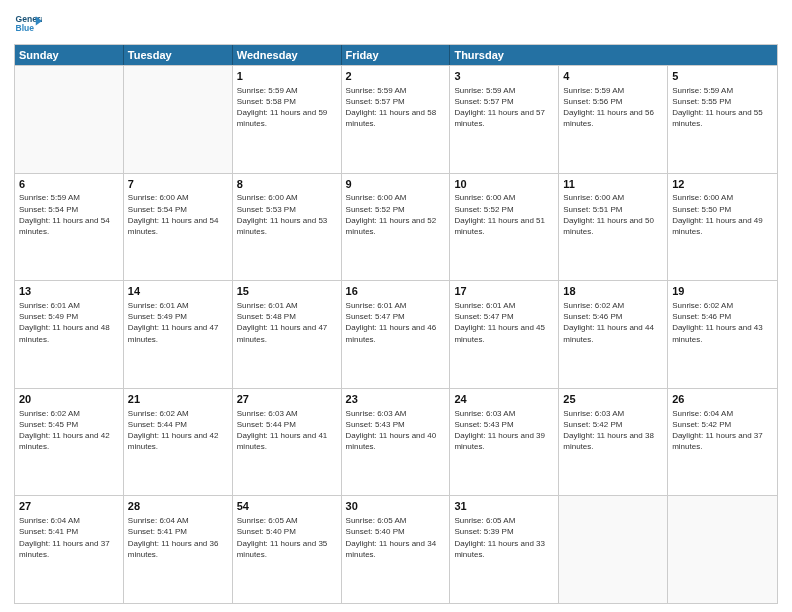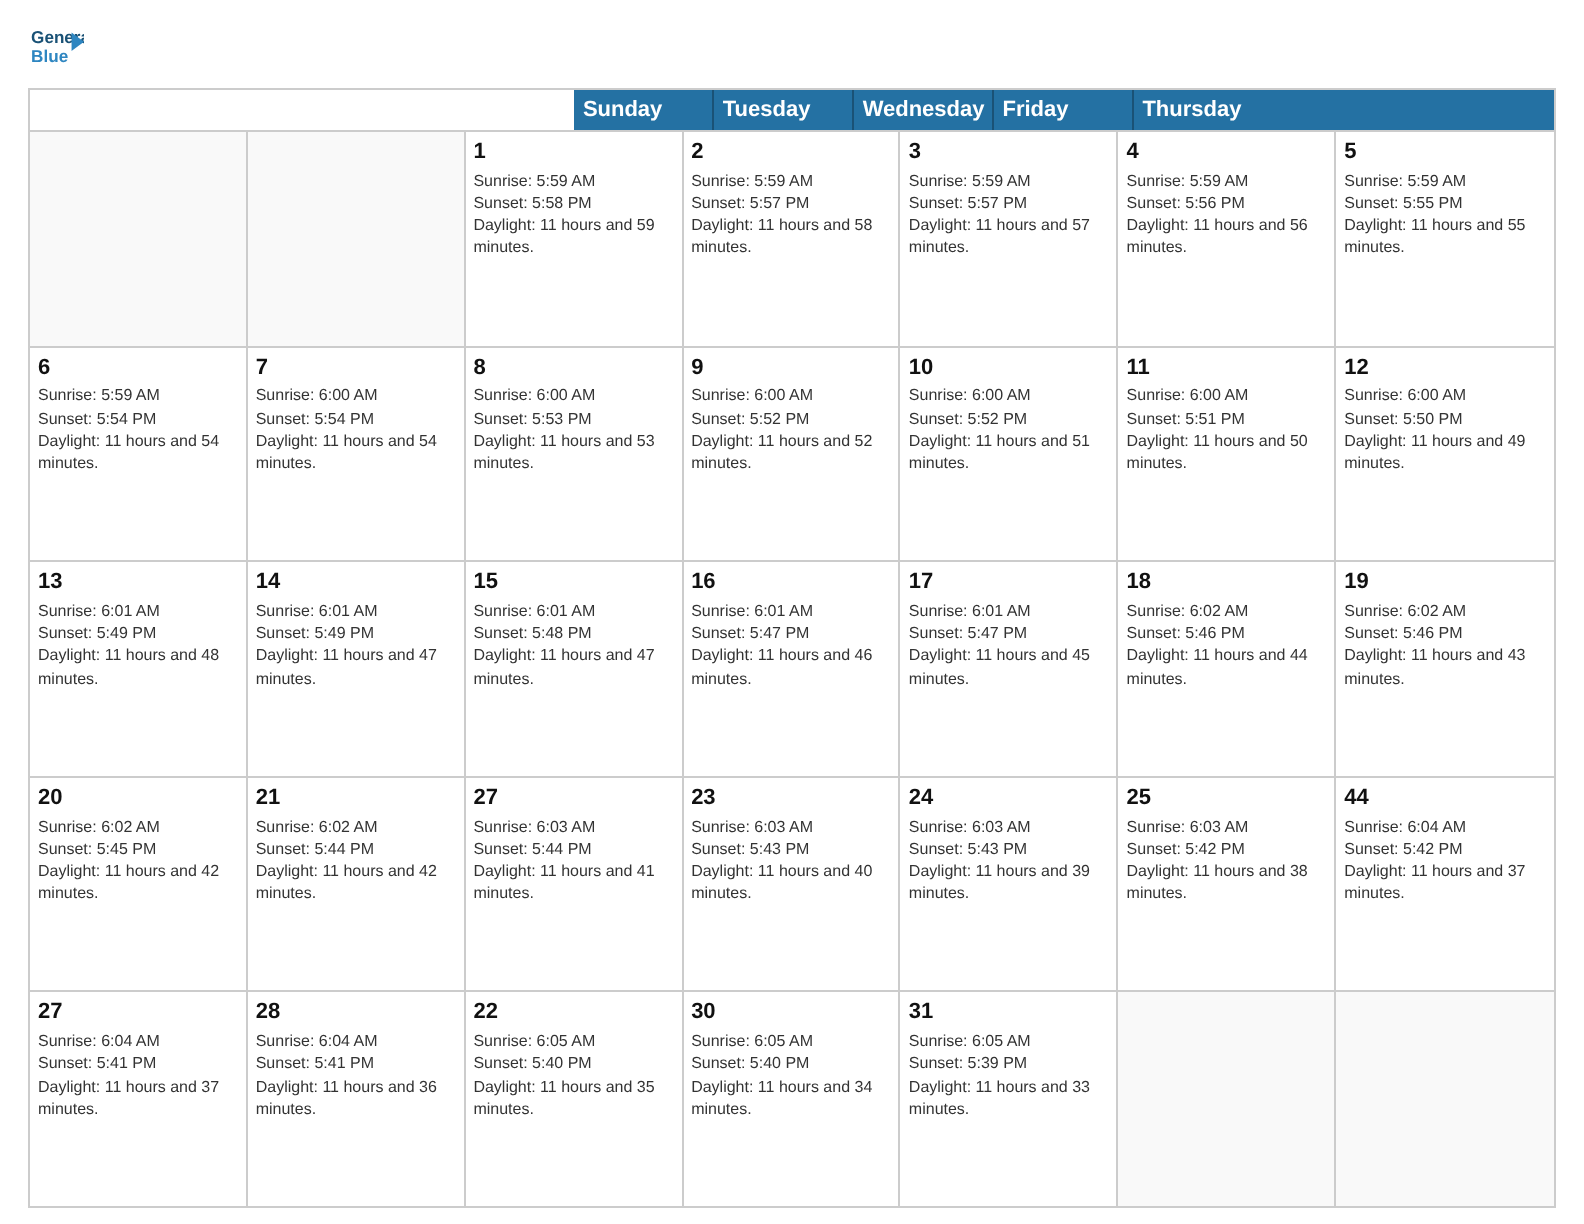--- a/index.html
+++ b/index.html
@@ -43,21 +43,20 @@
     }
     .calendar-subtitle {
       font-size: 14px;
       color: #333;
     }
     .calendar {
       flex: 1;
       display: flex;
       flex-direction: column;
       border: 1px solid #ccc;
-      align-items: flex-end;
     }
     .cal-header-row {
       display: grid;
       grid-template-columns: repeat(7, 1fr);
       background: #2471a3;
     }
     .cal-header-cell {
       color: #fff;
       font-size: 11px;
       font-weight: bold;
@@ -286,41 +285,41 @@
 Sunset: 5:43 PM
 Daylight: 11 hours and 39 minutes.</div>
           </div>
           <div class="cal-cell">
             <span class="day-number">25</span>
             <div class="cell-text" style="white-space: pre-line;">Sunrise: 6:03 AM
 Sunset: 5:42 PM
 Daylight: 11 hours and 38 minutes.</div>
           </div>
           <div class="cal-cell">
-            <span class="day-number">44</span>
+            <span class="day-number">26</span>
             <div class="cell-text" style="white-space: pre-line;">Sunrise: 6:04 AM
 Sunset: 5:42 PM
 Daylight: 11 hours and 37 minutes.</div>
           </div>
         </div>
         <div class="cal-week">
           <div class="cal-cell">
             <span class="day-number">27</span>
             <div class="cell-text" style="white-space: pre-line;">Sunrise: 6:04 AM
 Sunset: 5:41 PM
 Daylight: 11 hours and 37 minutes.</div>
           </div>
           <div class="cal-cell">
             <span class="day-number">28</span>
             <div class="cell-text" style="white-space: pre-line;">Sunrise: 6:04 AM
 Sunset: 5:41 PM
 Daylight: 11 hours and 36 minutes.</div>
           </div>
           <div class="cal-cell">
-            <span class="day-number">22</span>
+            <span class="day-number">54</span>
             <div class="cell-text" style="white-space: pre-line;">Sunrise: 6:05 AM
 Sunset: 5:40 PM
 Daylight: 11 hours and 35 minutes.</div>
           </div>
           <div class="cal-cell">
             <span class="day-number">30</span>
             <div class="cell-text" style="white-space: pre-line;">Sunrise: 6:05 AM
 Sunset: 5:40 PM
 Daylight: 11 hours and 34 minutes.</div>
           </div>

